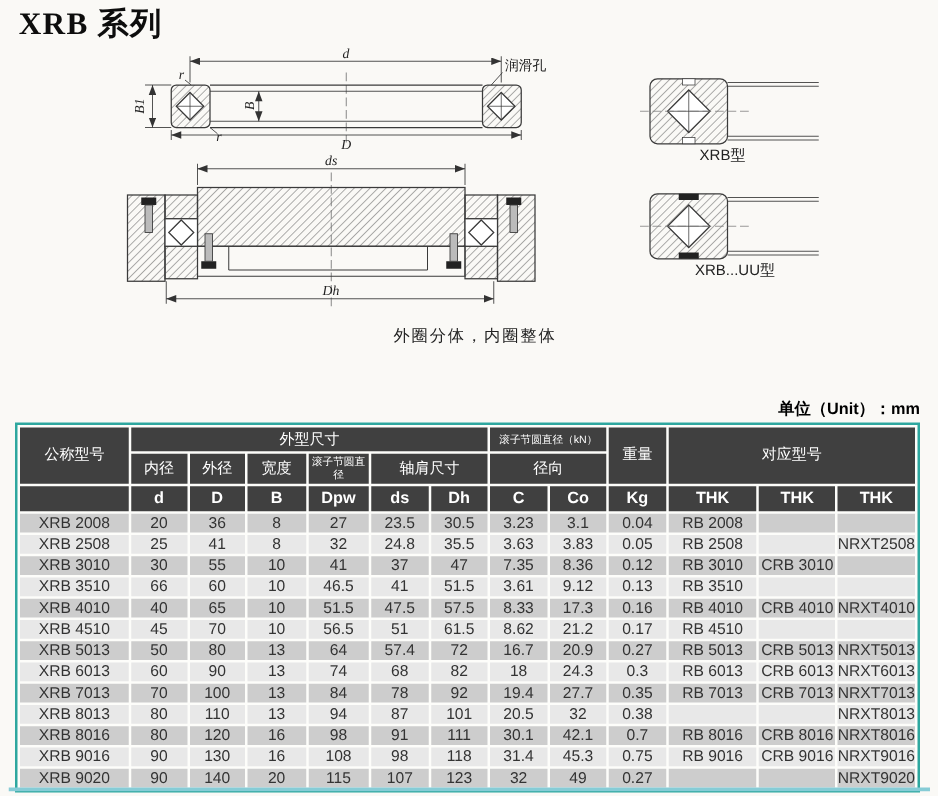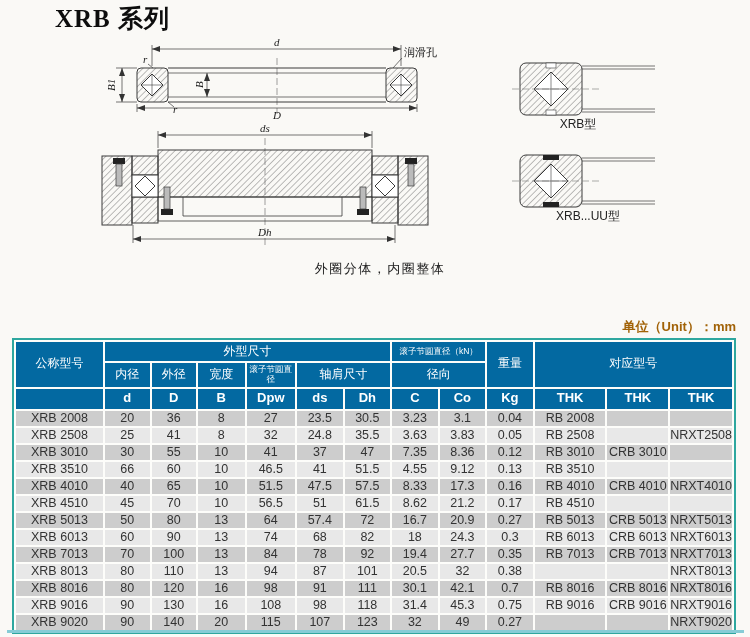--- a/index.html
+++ b/index.html
@@ -5,35 +5,35 @@
   html,body{margin:0;padding:0;}
   body{
     width:750px;height:637px;overflow:hidden;position:relative;
     background:#faf9f6;
     font-family:"Liberation Sans","DejaVu Sans",sans-serif;
     color:#333;
   }
   .page-title{
     position:absolute;top:2px;left:15px;
     font-family:"Liberation Serif","DejaVu Serif",serif;
-    font-weight:bold;font-size:25px;color:#0d0d0d;letter-spacing:1px;margin-left:40px;
+    font-weight:bold;font-size:25px;color:#0d0d0d;letter-spacing:1px;
   }
   .drawings{position:absolute;top:26px;left:0;width:750px;height:290px;}
   .unit-label{
     position:absolute;top:318px;right:14px;
-    font-size:13px;font-weight:bold;color:#a16207;
+    font-size:13px;font-weight:bold;color:#000000;
   }
   .tbl-wrap{position:absolute;top:338px;left:12px;}
   table{
     border-collapse:separate;border-spacing:2px;
     background:#fdfdfa;border:2px solid #2ea79f;
     table-layout:fixed;width:724px;
   }
   th{
-    background:#0369a1;color:#ffffff;font-weight:normal;
+    background:#404040;color:#ffffff;font-weight:normal;
     font-size:12px;padding:2px;line-height:1.15;
   }
   th.sub{font-size:13px;font-weight:bold;height:16px;}
   th.tiny{font-size:8.5px;line-height:1.15;}
   th.grp{height:15px;}
   th.mid{height:17px;}
   td{
     background:#e8e8e8;text-align:center;vertical-align:middle;
     font-size:12.5px;color:#333;height:15px;padding:0;white-space:nowrap;
     overflow:hidden;
@@ -287,21 +287,21 @@
           <td></td>
         </tr>
         <tr>
           <td>XRB 3510</td>
           <td>66</td>
           <td>60</td>
           <td>10</td>
           <td>46.5</td>
           <td>41</td>
           <td>51.5</td>
-          <td>4.55</td>
+          <td>3.61</td>
           <td>9.12</td>
           <td>0.13</td>
           <td>RB 3510</td>
           <td></td>
           <td></td>
         </tr>
         <tr class="dark">
           <td>XRB 4010</td>
           <td>40</td>
           <td>65</td>

